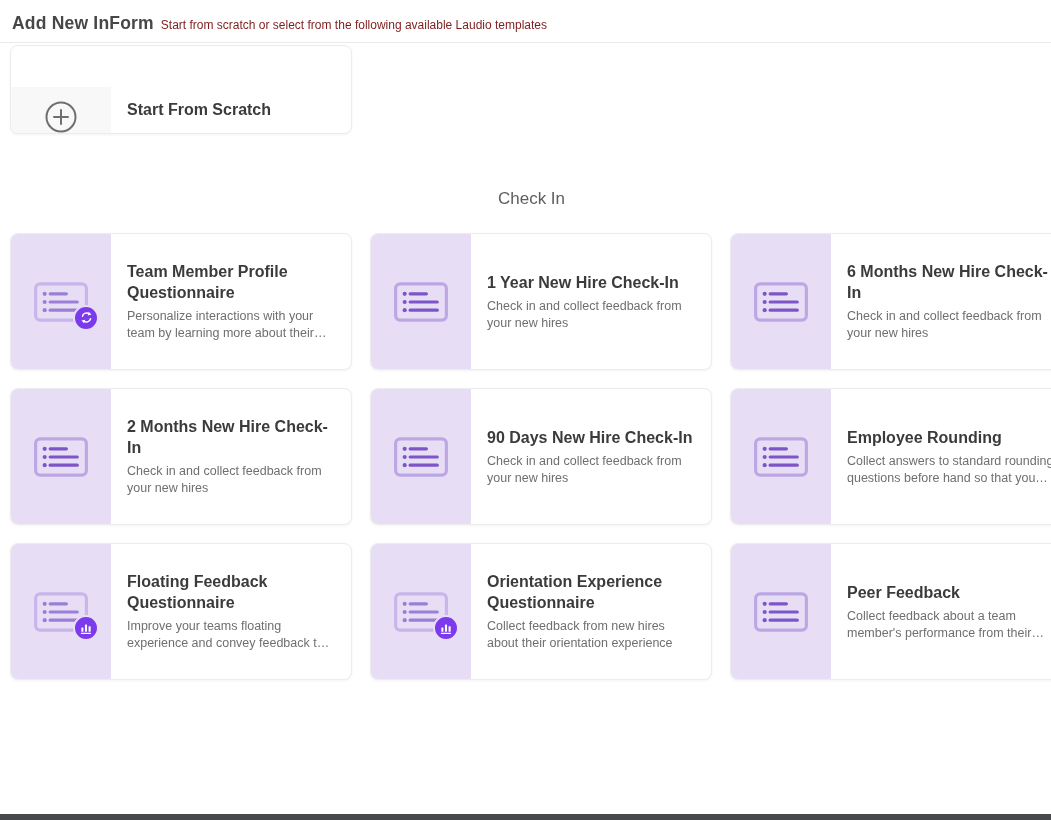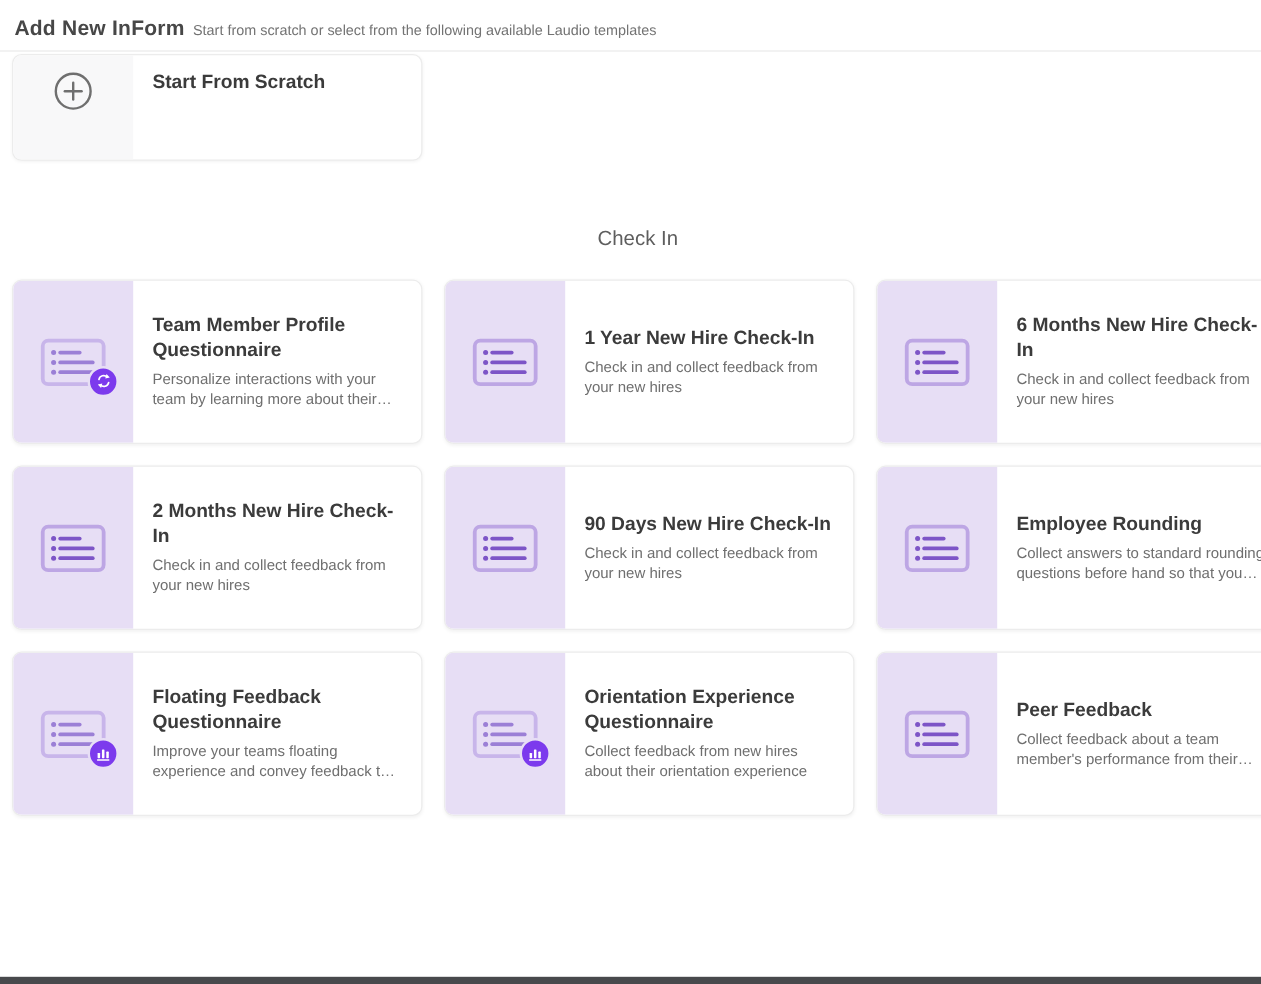--- a/index.html
+++ b/index.html
@@ -14,34 +14,35 @@
   .header {
     height: 43px;
     border-bottom: 1px solid #eaeaea;
     display: flex;
     align-items: baseline;
     gap: 7px;
     padding: 13px 12px 0 12px;
     background: #fff;
   }
   .header h1 { font-size: 17.5px; font-weight: bold; color: #474747; letter-spacing: .2px; }
-  .header .subtitle { font-size: 12px; color: #737373; }
+  .header .subtitle { font-size: 12px; color: #7f1d1d; }
 
   
   .start-card {
     margin: 2px 0 0 10px;
     width: 342px;
     height: 89px;
     border: 1px solid #ececec;
     border-radius: 8px;
     background: #fff;
     box-shadow: 0 1px 3px rgba(0,0,0,.05);
     display: flex;
     overflow: hidden;
     cursor: pointer;
+    align-items: flex-end;
   }
   .start-card .start-left {
     width: 100px; min-width: 100px;
     background: #f8f8f9;
     display: flex; justify-content: center;
     padding-top: 14px;
   }
   .start-card .start-body { flex: 1; padding: 14px 16px; }
   .start-card .start-title { font-size: 16px; font-weight: bold; color: #3b3b3b; }
 

